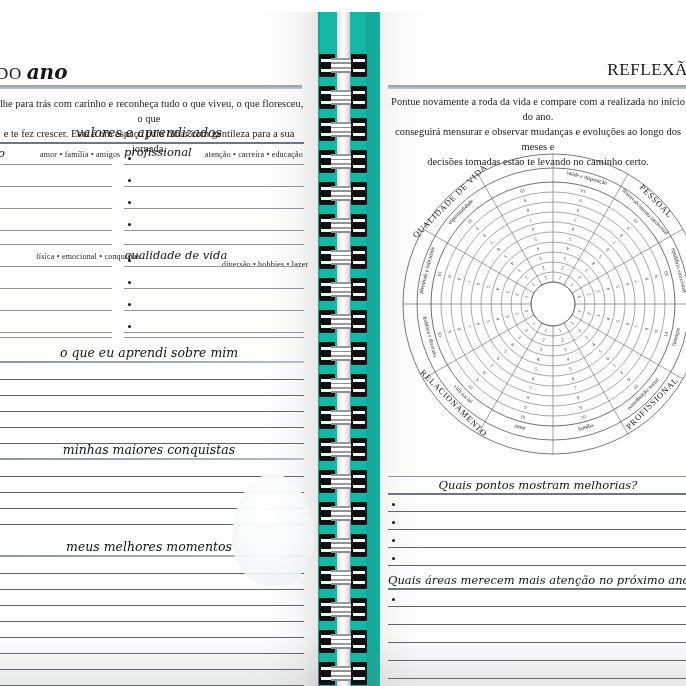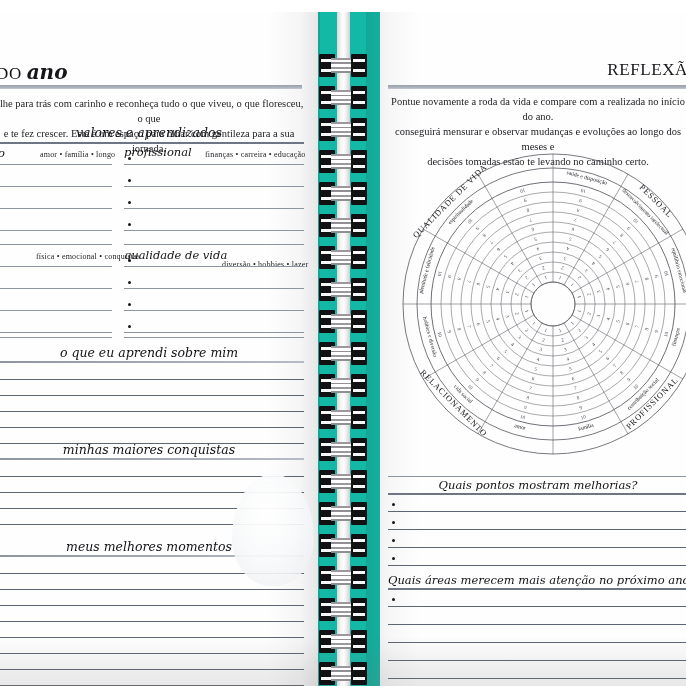--- a/index.html
+++ b/index.html
@@ -222,23 +222,23 @@
 
   <div class="intro" style="left:-6px; top:84px; width:310px;">
     <div>olhe para trás com carinho e reconheça tudo o que viveu, o que floresceu, o que</div>
     <div>e te fez crescer. Este é um espaço para olhar com gentileza para a sua jornada.</div>
   </div>
 
   <div class="sec-title" style="left:-6px; top:113px; width:310px;">valores e aprendizados</div>
   <div class="rule thick" style="left:-6px; top:130px; width:310px;"></div>
 
   <div class="col-script" style="left:-2px; top:134px;">o</div>
-  <div class="col-sub" style="left:40px; top:138px;">amor • família • longo</div>
+  <div class="col-sub" style="left:40px; top:138px;">amor • família • amigos</div>
   <div class="col-script" style="left:124px; top:133px;">profissional</div>
-  <div class="col-sub" style="left:205px; top:138px;">finanças • carreira • educação</div>
+  <div class="col-sub" style="left:205px; top:138px;">atenção • carreira • educação</div>
 
   <div class="col-sub" style="left:36px; top:240px;">física • emocional • conquistas</div>
   <div class="col-script" style="left:124px; top:236px;">qualidade de vida</div>
   <div class="col-sub" style="left:222px; top:248px;font-family:Liberation Serif, serif;">diversão • hobbies • lazer</div>
 
   <div id="left-grid">
       <div class="rule thin" style="left: -6px; top: 152px; width: 118px;"></div>
       <div class="rule thin" style="left: 124px; top: 152px; width: 180px;"></div>
       <div class="bullet" style="left: 128px; top: 145px;"></div>
       <div class="rule thin" style="left: -6px; top: 174px; width: 118px;"></div>

